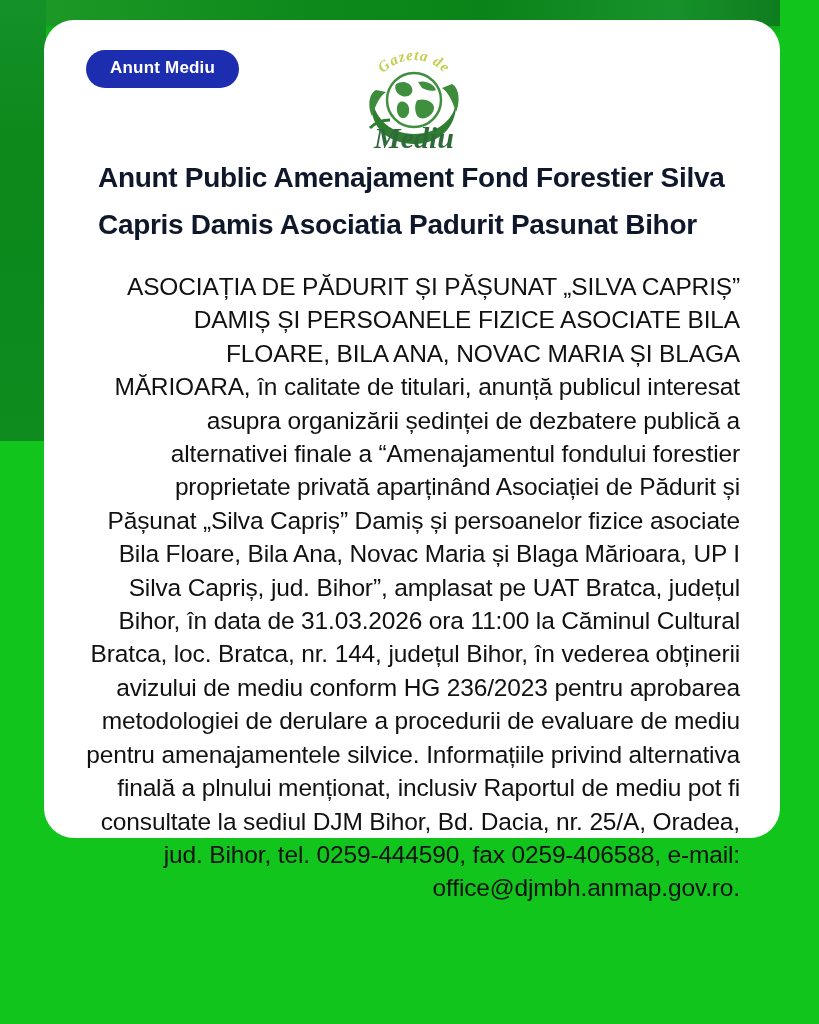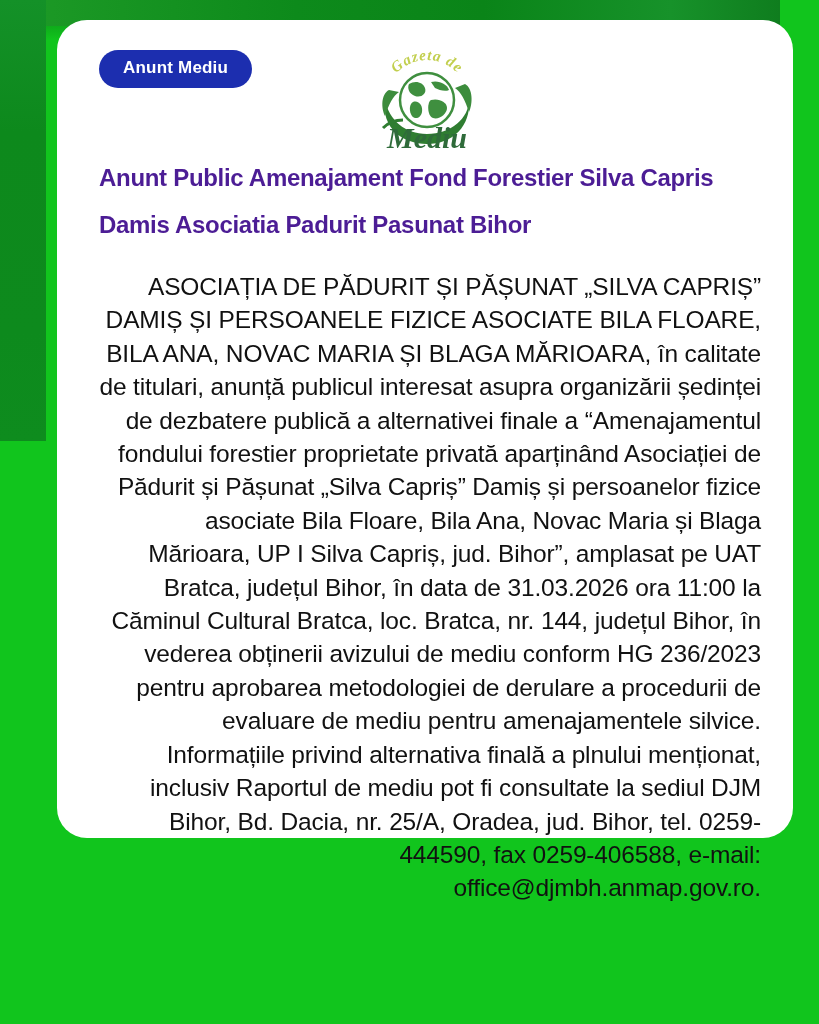--- a/index.html
+++ b/index.html
@@ -55,28 +55,28 @@
     top: 0;
     left: 0;
     width: 780px;
     height: 40px;
     background: linear-gradient(180deg, rgba(8,110,20,0.85) 0%, rgba(10,140,26,0.0) 100%);
   }
 
   
   #card {
     position: absolute;
-    left: 57px;
+    left: 44px;
     top: 20px;
     width: 736px;
     height: 818px;
     background: #ffffff;
     border-radius: 30px;
     box-sizing: border-box;
-    padding: 26px 32px 0 42px;
+    padding: 26px 40px 0 42px;
   }
 
   
   .header-row {
     position: relative;
     height: 82px;
   }
   .badge {
     display: inline-block;
     background: #1c2eaf;
@@ -96,25 +96,25 @@
     position: absolute;
     left: 270px;
     top: -2px;
     width: 116px;
     height: 112px;
   }
   .logo-wrap svg { display: block; }
 
   
   .doc-title {
-    margin: 26px 0 0 0;
-    font-size: 24px;
+    margin: 26px 0 0 12px;
+    font-size: 28px;
     line-height: 47px;
     font-weight: 700;
-    color: #4c1d95;
+    color: #0f172a;
     letter-spacing: -0.3px;
     font-family: "Liberation Sans", sans-serif;
     max-width: 640px;
   }
 
   
   .doc-body {
     margin: 22px 0 0 0;
     font-size: 24.5px;
     line-height: 33.4px;

